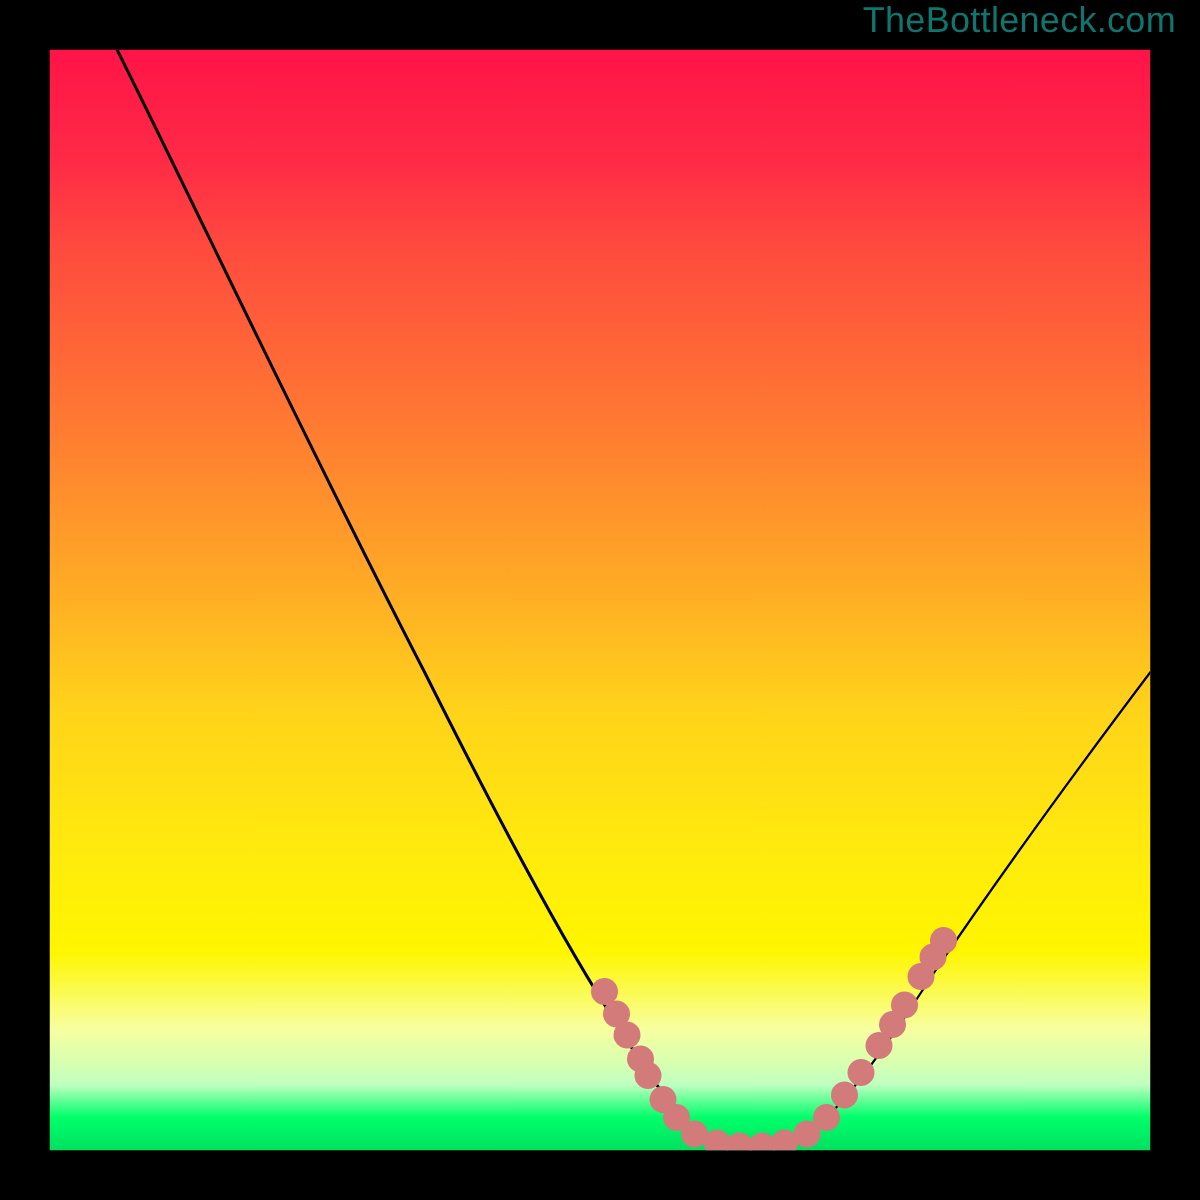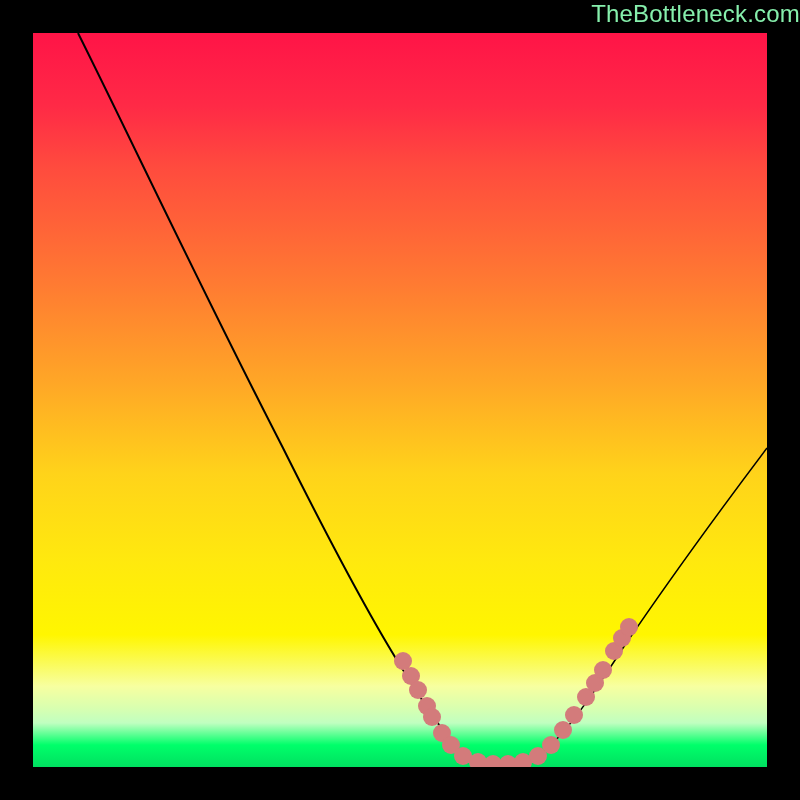--- a/index.html
+++ b/index.html
@@ -15,22 +15,22 @@
     position: absolute;
     left: 0;
     top: 0;
     width: 800px;
     height: 800px;
     background: #000;
   }
   .attribution {
     position: absolute;
     top: 0;
-    right: 0;
-    color: #86efac;
+    right: 16px;
+    color: #0f766e;
     font-size: 24px;
     font-weight: 500;
     z-index: 20;
     letter-spacing: 0.2px;
   }
   .plot-area {
     position: absolute;
     left: 33px;
     top: 33px;
     width: 734px;

